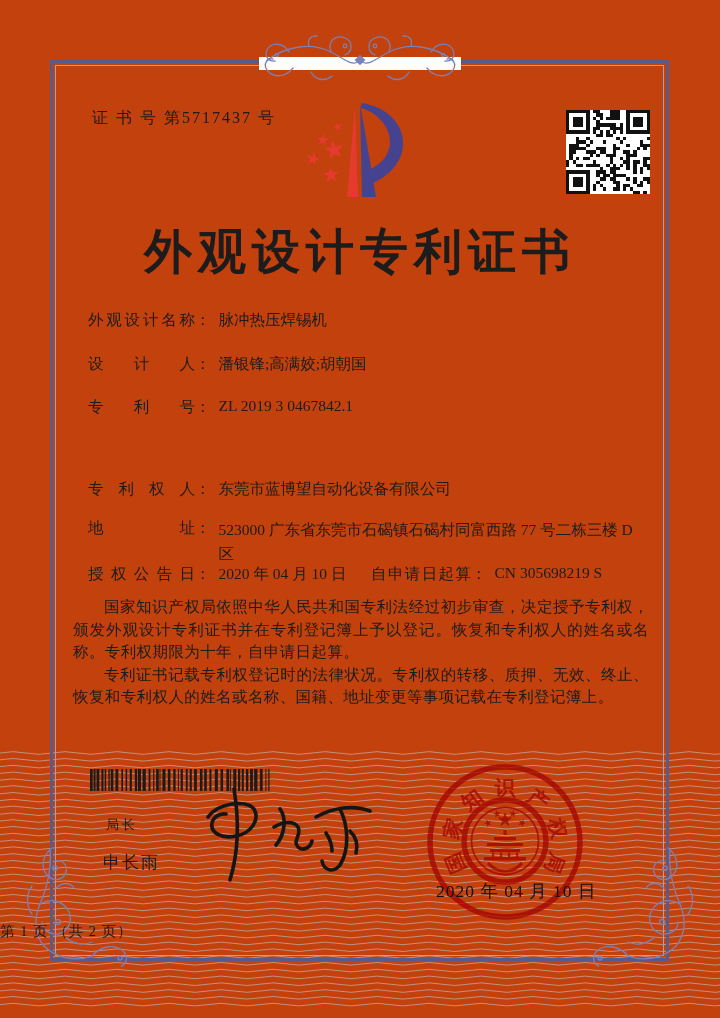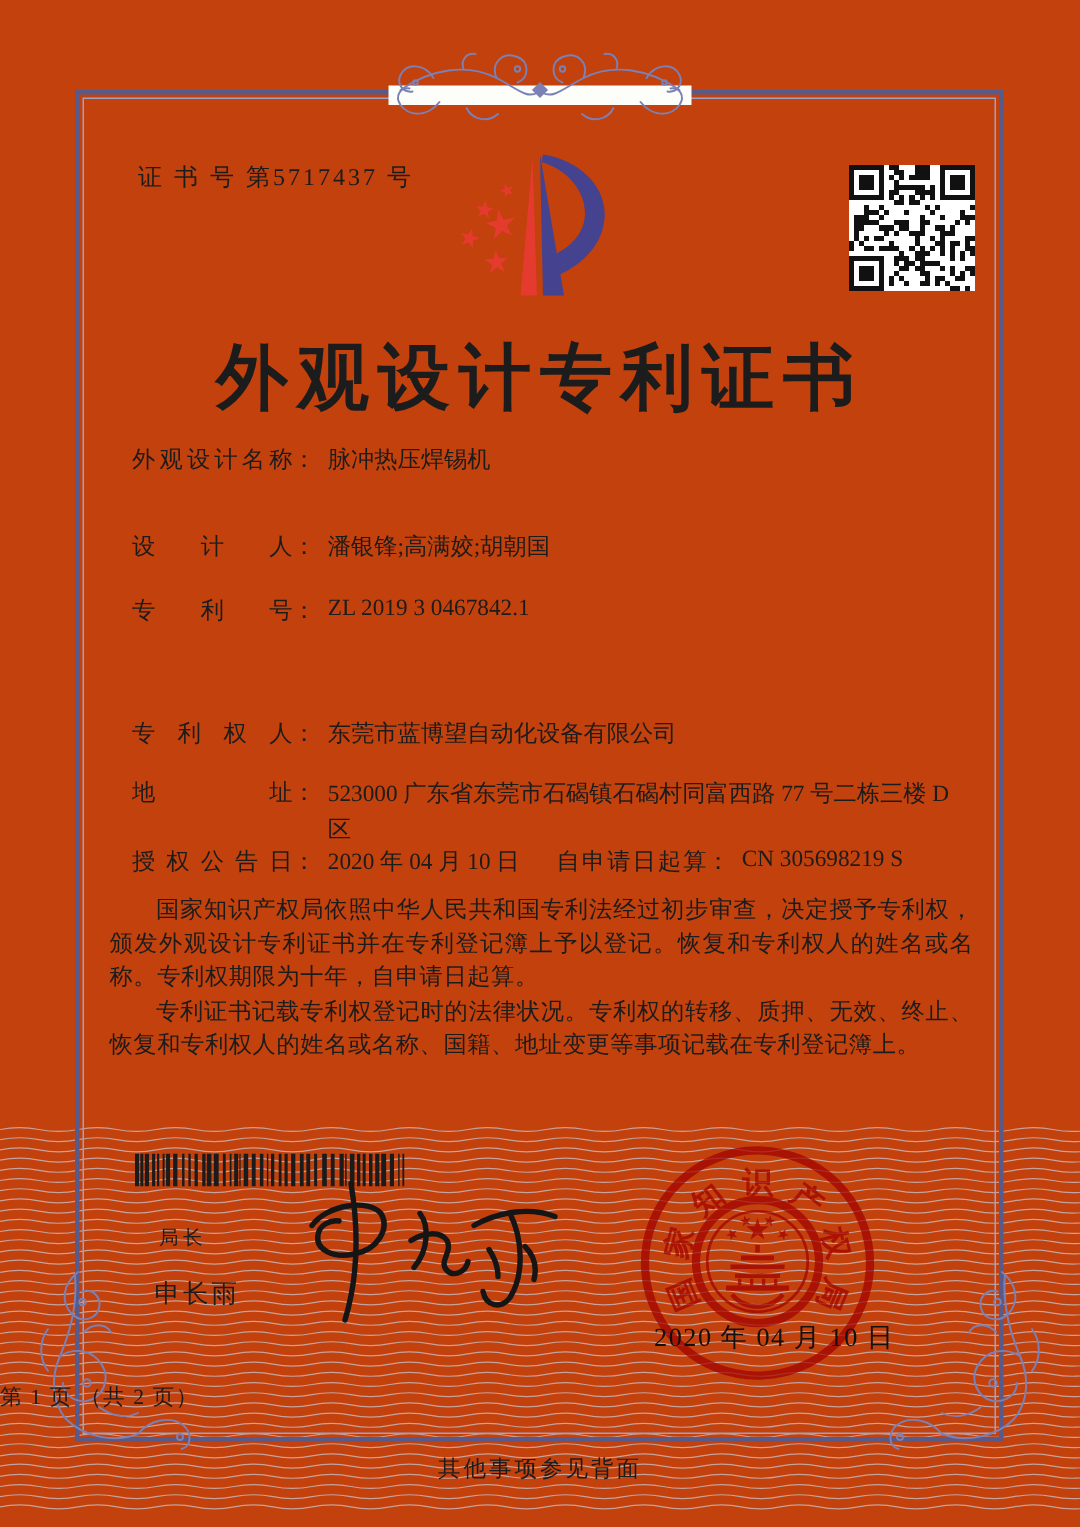--- a/index.html
+++ b/index.html
@@ -332,21 +332,21 @@
       <rect x="18" y="0" width="7" height="7" fill="#111"></rect>
       <rect x="19" y="1" width="5" height="5" fill="#fff"></rect>
       <rect x="20" y="2" width="3" height="3" fill="#111"></rect>
       <rect x="0" y="18" width="7" height="7" fill="#111"></rect>
       <rect x="1" y="19" width="5" height="5" fill="#fff"></rect>
       <rect x="2" y="20" width="3" height="3" fill="#111"></rect>
     </svg>
 
   <div class="title">外观设计专利证书</div>
 
-  <div class="row" style="top:296px">
+  <div class="row" style="top:310px">
     <span class="lab">外观设计名称</span><span class="col">：</span><span class="val">脉冲热压焊锡机</span>
   </div>
   <div class="row" style="top:354px">
     <span class="lab">设计人</span><span class="col">：</span><span class="val">潘银锋;高满姣;胡朝国</span>
   </div>
   <div class="row" style="top:397px">
     <span class="lab">专利号</span><span class="col">：</span><span class="val">ZL 2019 3 0467842.1</span>
   </div>
   <div class="row" style="top:479px">
     <span class="lab">专利权人</span><span class="col">：</span><span class="val">东莞市蓝博望自动化设备有限公司</span>
@@ -451,15 +451,14 @@
       <text x="81" y="34" text-anchor="middle" font-size="20.5" font-weight="bold" fill="#de3529" transform="rotate(-75.5 81 81)" font-family="&quot;Liberation Serif&quot;,serif">家</text>
       <text x="81" y="34" text-anchor="middle" font-size="20.5" font-weight="bold" fill="#de3529" transform="rotate(-38 81 81)" font-family="&quot;Liberation Serif&quot;,serif">知</text>
       <text x="81" y="34" text-anchor="middle" font-size="20.5" font-weight="bold" fill="#de3529" transform="rotate(0 81 81)" font-family="&quot;Liberation Serif&quot;,serif">识</text>
       <text x="81" y="34" text-anchor="middle" font-size="20.5" font-weight="bold" fill="#de3529" transform="rotate(38 81 81)" font-family="&quot;Liberation Serif&quot;,serif">产</text>
       <text x="81" y="34" text-anchor="middle" font-size="20.5" font-weight="bold" fill="#de3529" transform="rotate(75.5 81 81)" font-family="&quot;Liberation Serif&quot;,serif">权</text>
       <text x="81" y="34" text-anchor="middle" font-size="20.5" font-weight="bold" fill="#de3529" transform="rotate(113 81 81)" font-family="&quot;Liberation Serif&quot;,serif">局</text>
     </svg>
   <div class="seal-date">2020 年 04 月 10 日</div>
 
   <div class="page-info">第 1 页 （共 2 页）</div>
-  <div class="back-note">其他事项参见背面</div>
 
 </div>
 
 </body></html>

